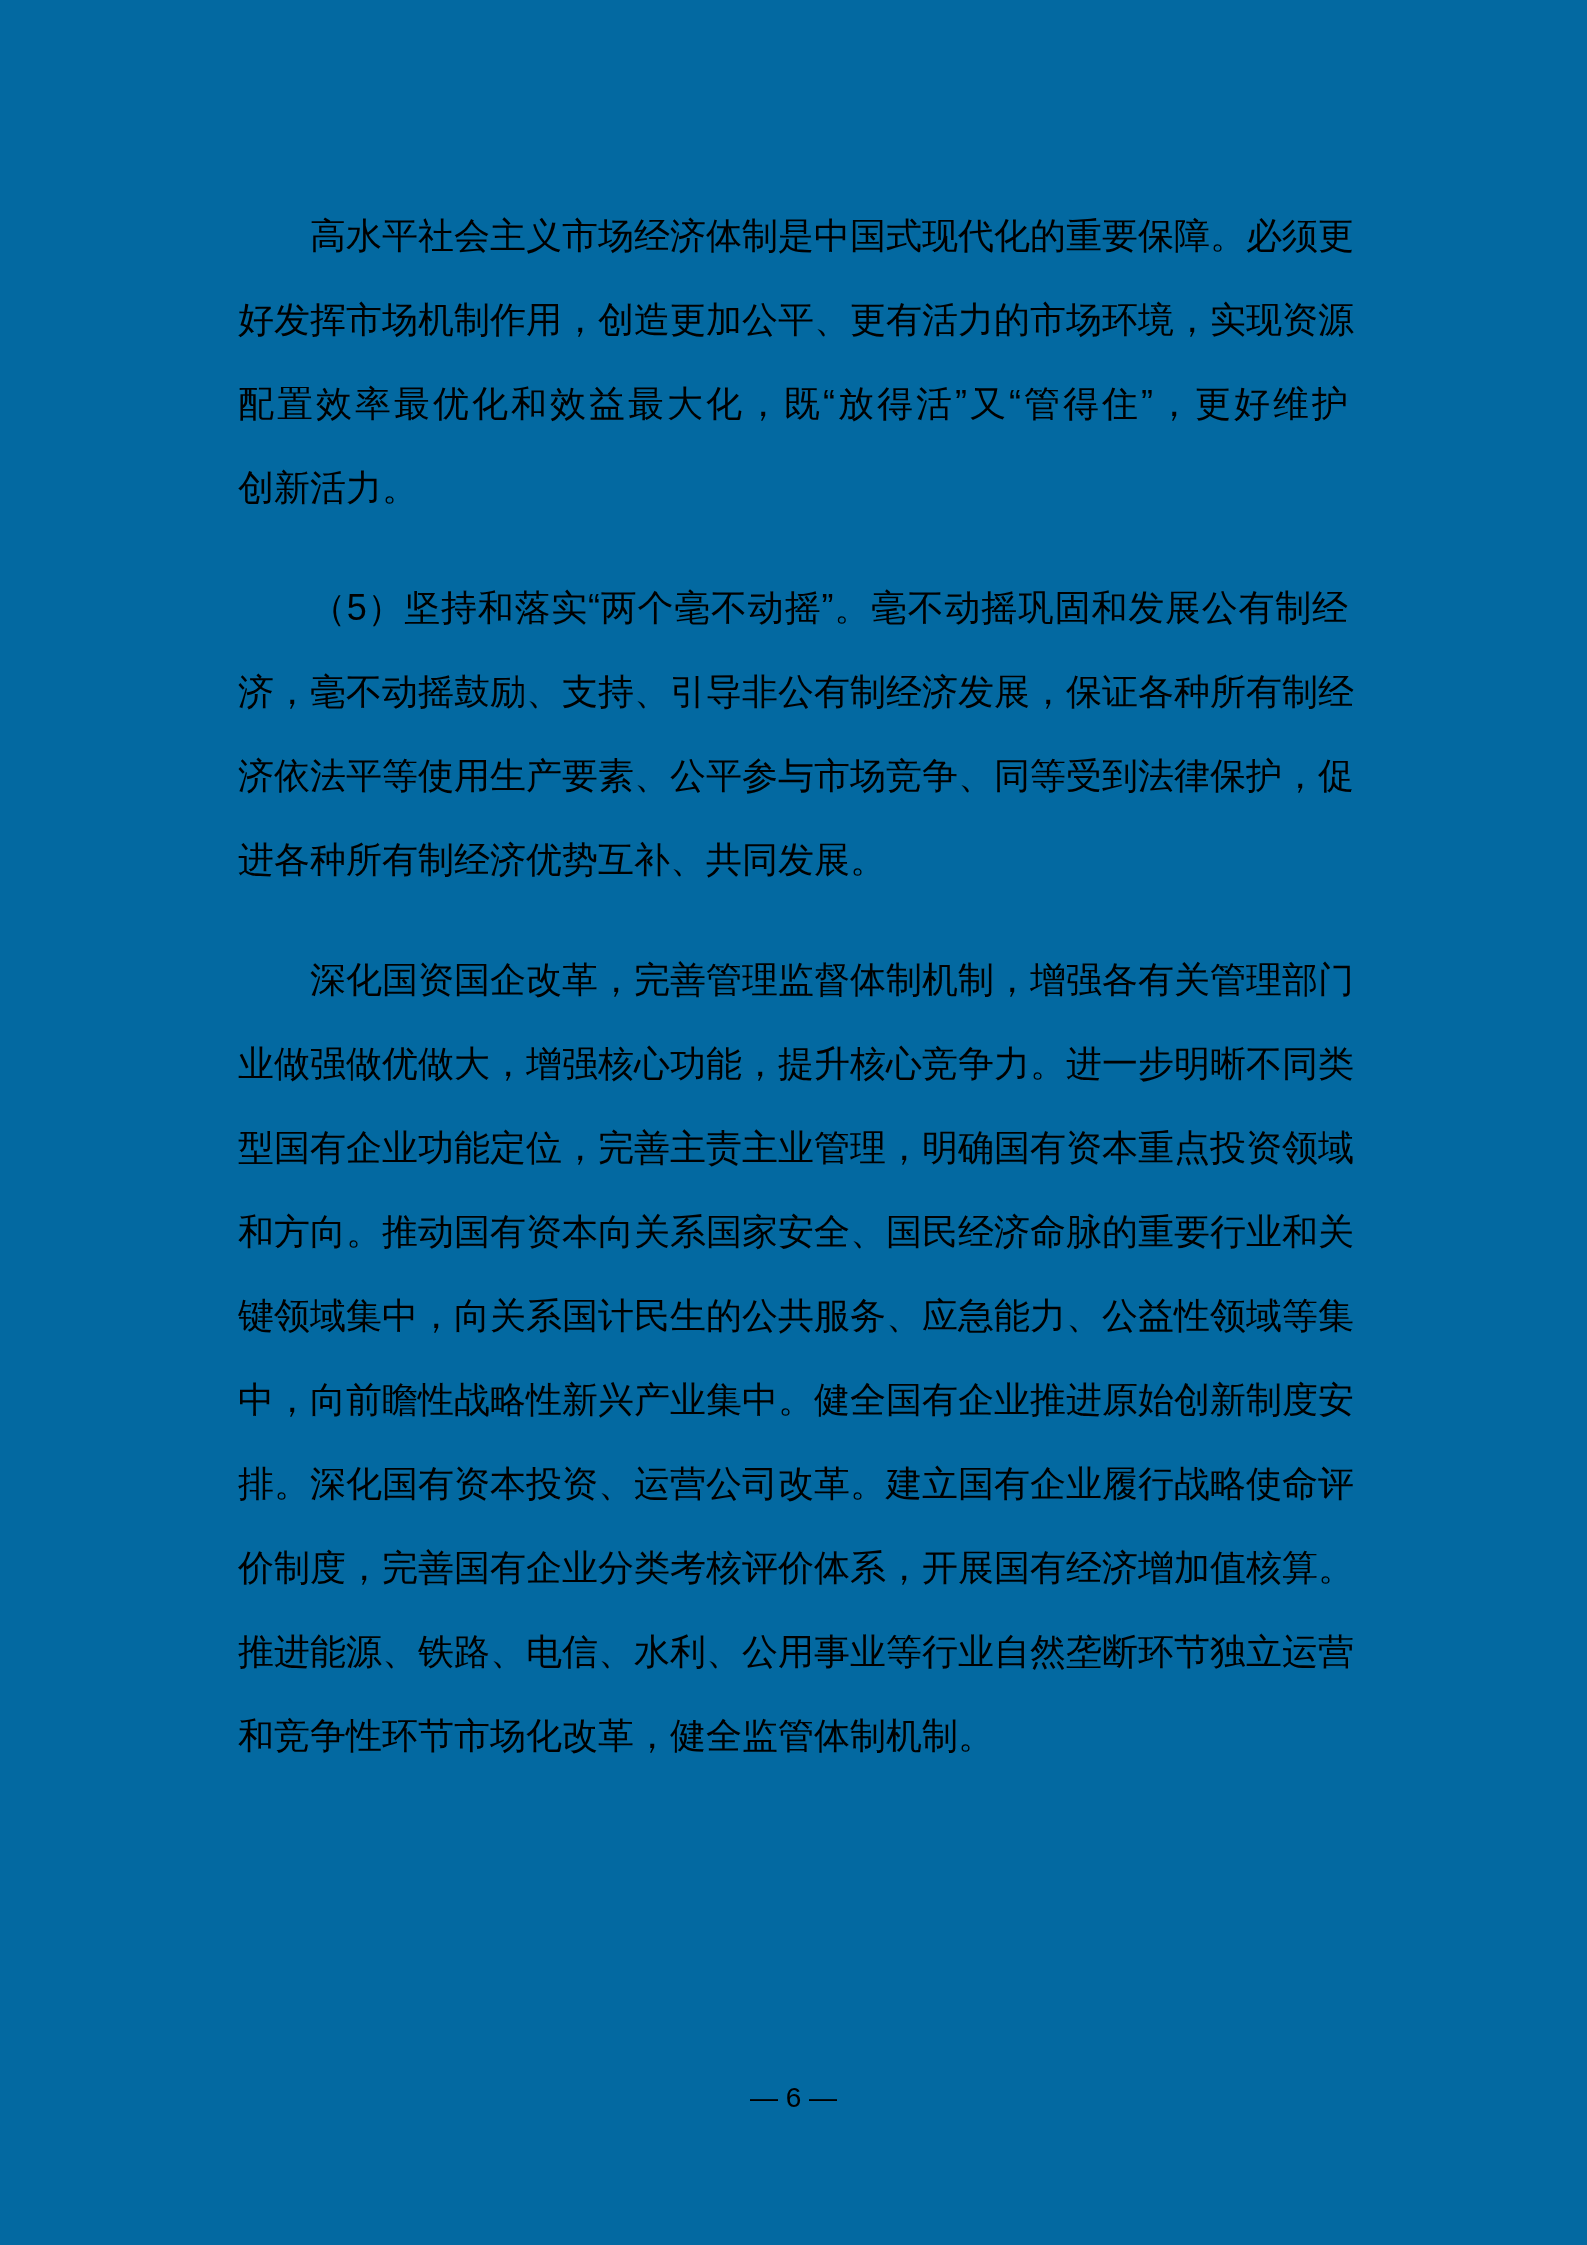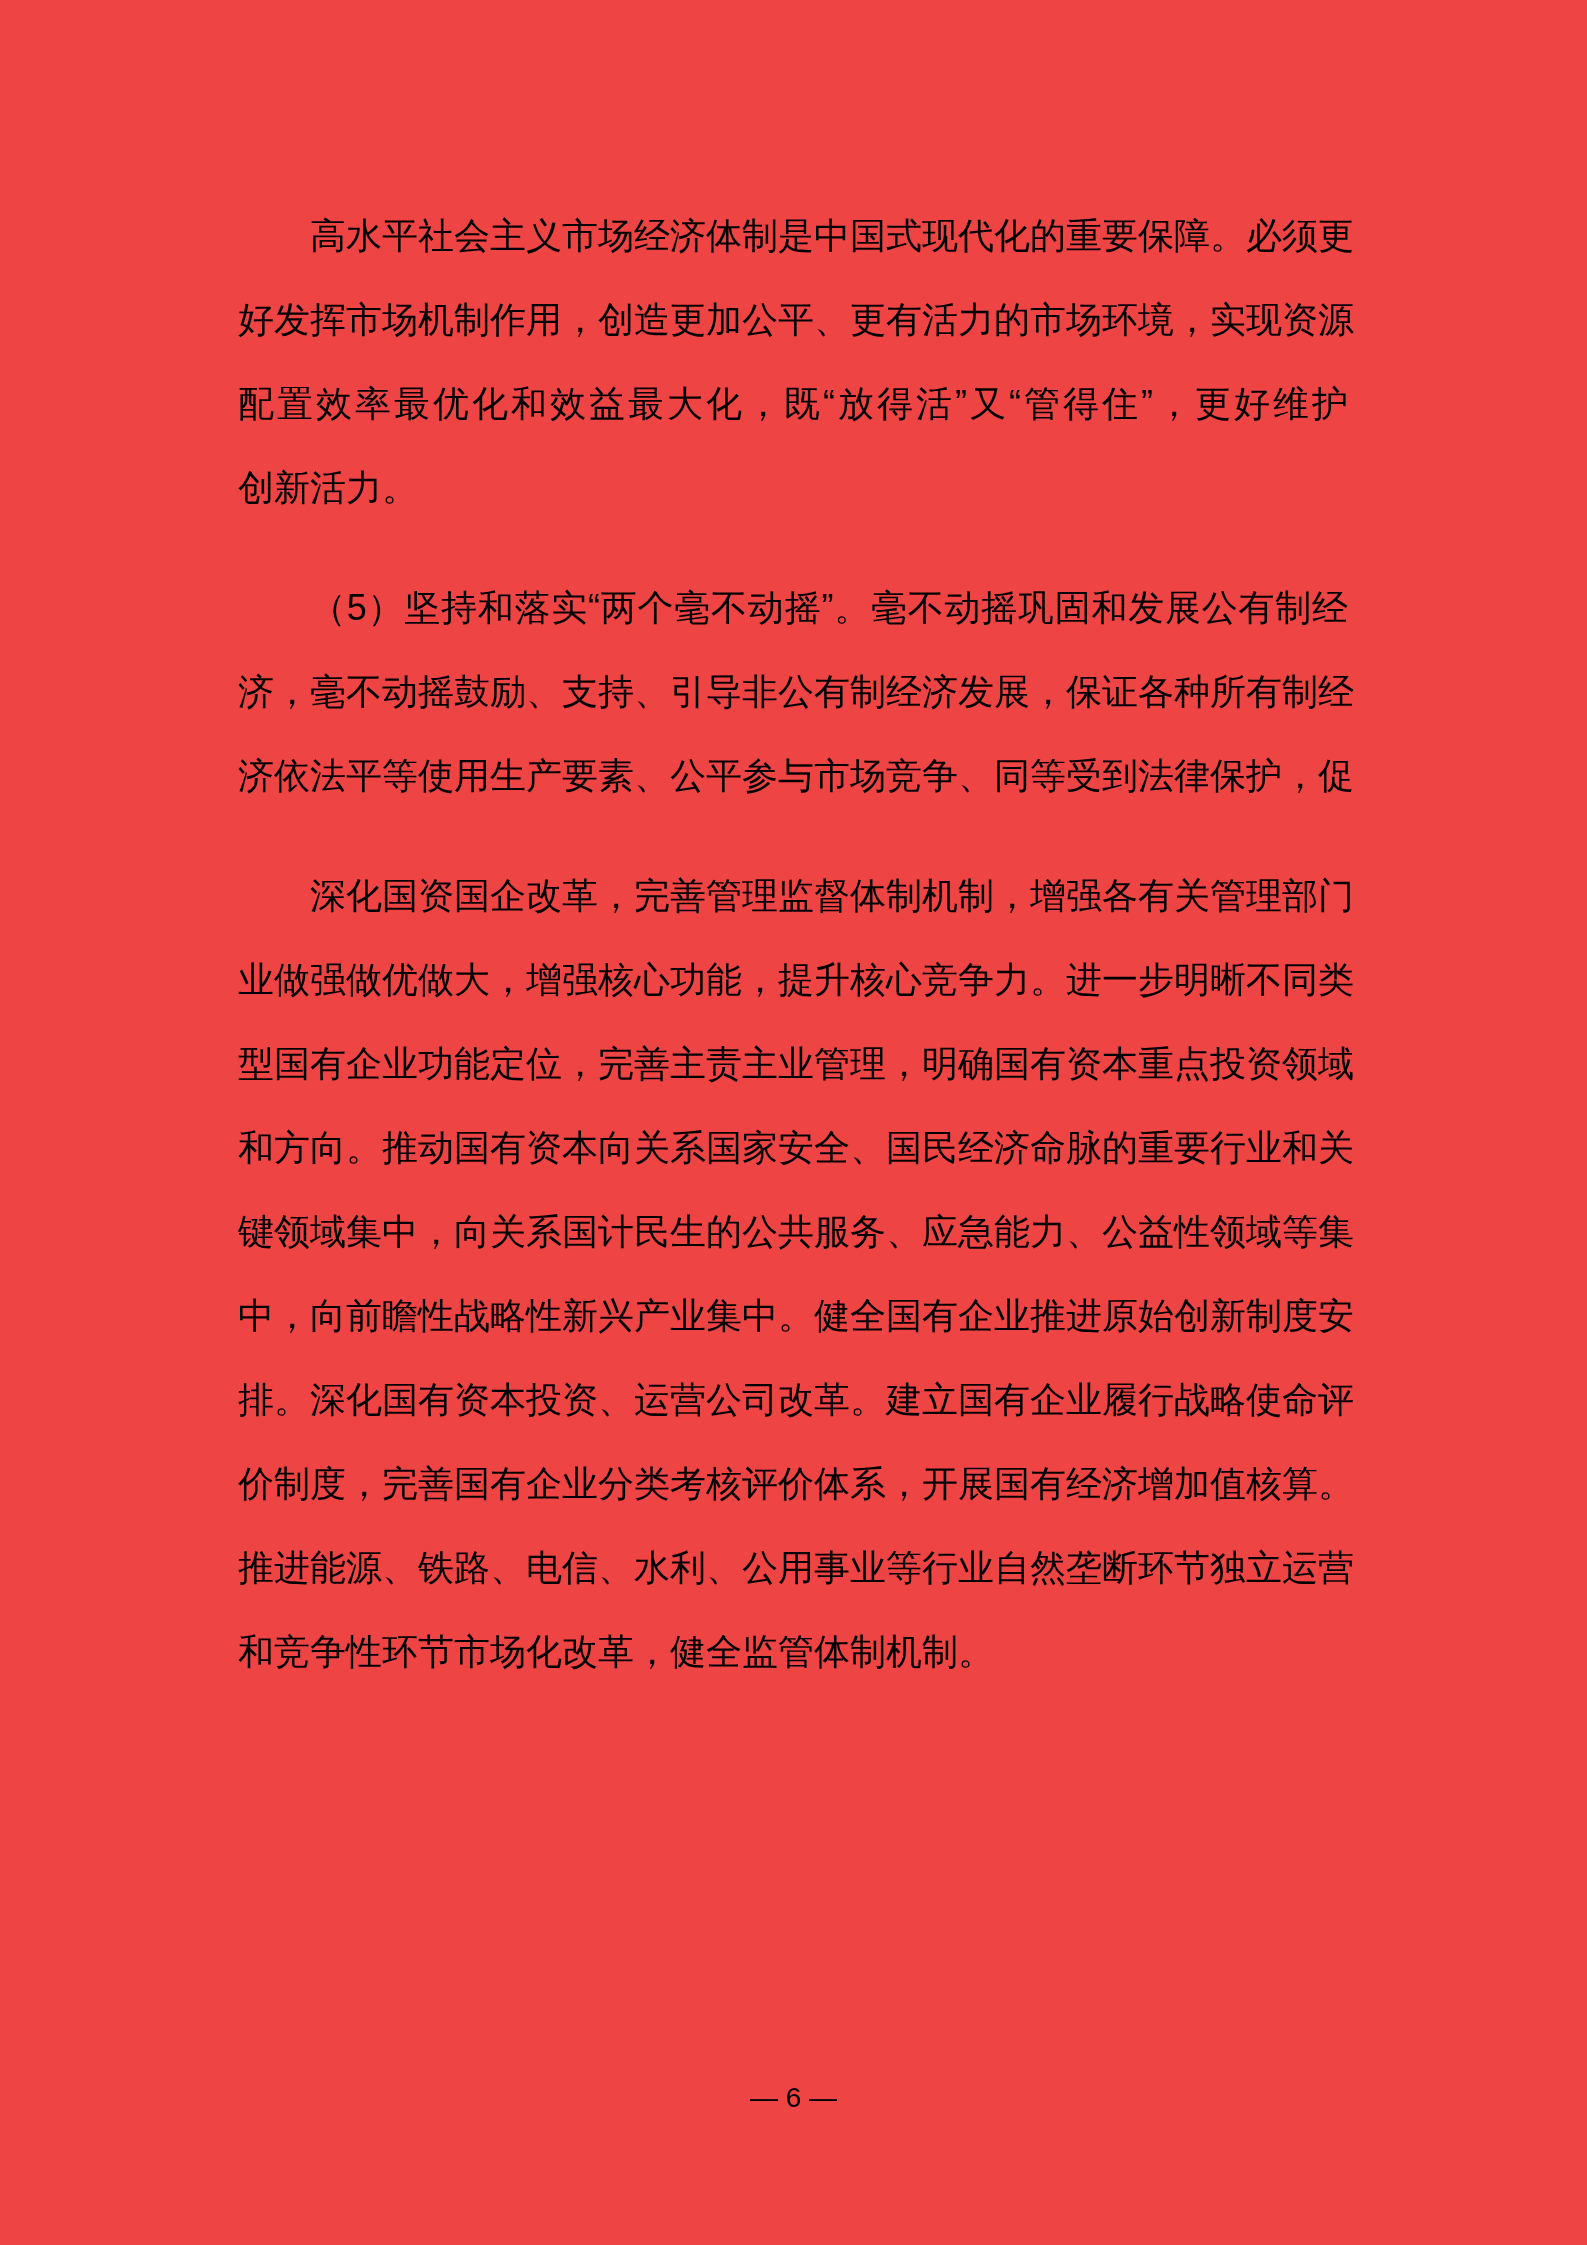--- a/index.html
+++ b/index.html
@@ -14,21 +14,21 @@
     color: #000000;
     font-family: "Liberation Sans", "DejaVu Sans", sans-serif;
     overflow: hidden;
   }
   .page {
     position: absolute;
     left: 0;
     top: 0;
     width: 1587px;
     height: 2245px;
-    background: #ef4444;
+    background: #0369a1;
   }
   .content {
     position: absolute;
     left: 238px;
     top: 194px;
     width: 1110px;
   }
   .paragraph + .paragraph {
     margin-top: 36px;
   }
@@ -69,20 +69,21 @@
       <div class="line indent">高水平社会主义市场经济体制是中国式现代化的重要保障。必须更</div>
       <div class="line">好发挥市场机制作用，创造更加公平、更有活力的市场环境，实现资源</div>
       <div class="line">配置效率最优化和效益最大化，既“放得活”又“管得住”，更好维护</div>
       <div class="line para-end">创新活力。</div>
     </div>
 
     <div class="paragraph">
       <div class="line indent">（5）坚持和落实“两个毫不动摇”。毫不动摇巩固和发展公有制经</div>
       <div class="line">济，毫不动摇鼓励、支持、引导非公有制经济发展，保证各种所有制经</div>
       <div class="line">济依法平等使用生产要素、公平参与市场竞争、同等受到法律保护，促</div>
+      <div class="line para-end">进各种所有制经济优势互补、共同发展。</div>
     </div>
 
     <div class="paragraph">
       <div class="line indent">深化国资国企改革，完善管理监督体制机制，增强各有关管理部门</div>
       <div class="line">业做强做优做大，增强核心功能，提升核心竞争力。进一步明晰不同类</div>
       <div class="line">型国有企业功能定位，完善主责主业管理，明确国有资本重点投资领域</div>
       <div class="line">和方向。推动国有资本向关系国家安全、国民经济命脉的重要行业和关</div>
       <div class="line">键领域集中，向关系国计民生的公共服务、应急能力、公益性领域等集</div>
       <div class="line">中，向前瞻性战略性新兴产业集中。健全国有企业推进原始创新制度安</div>
       <div class="line">排。深化国有资本投资、运营公司改革。建立国有企业履行战略使命评</div>

